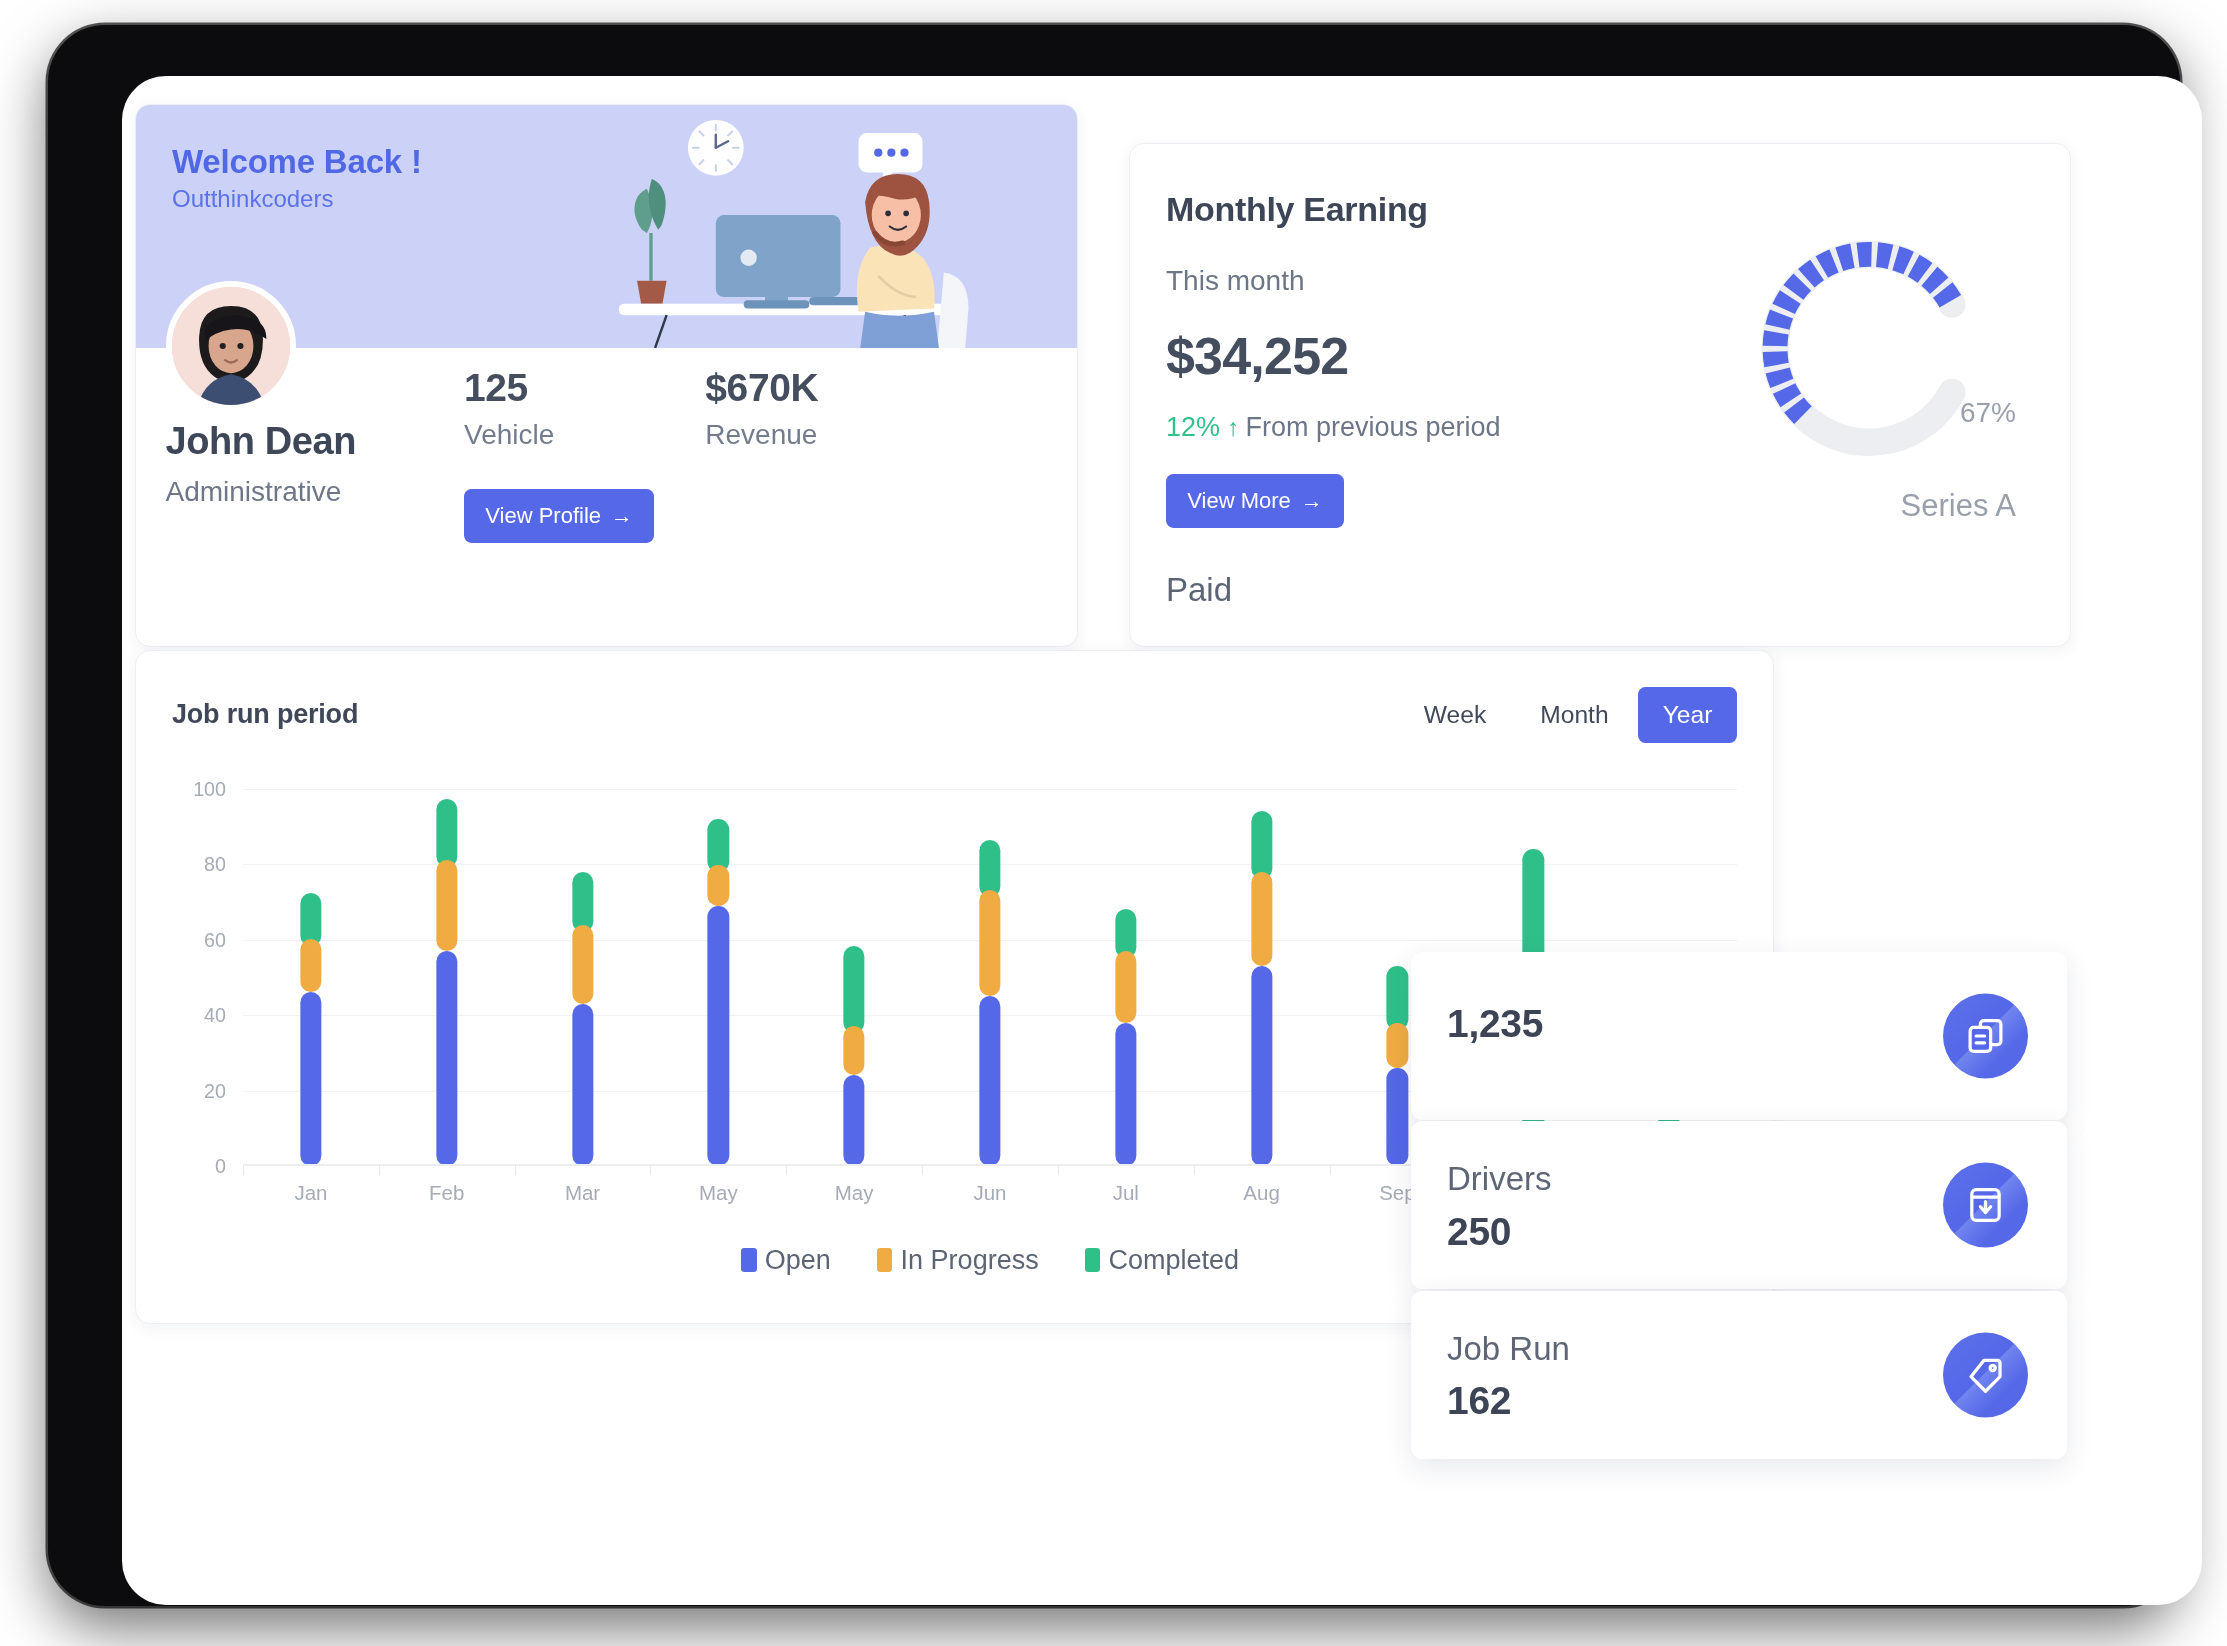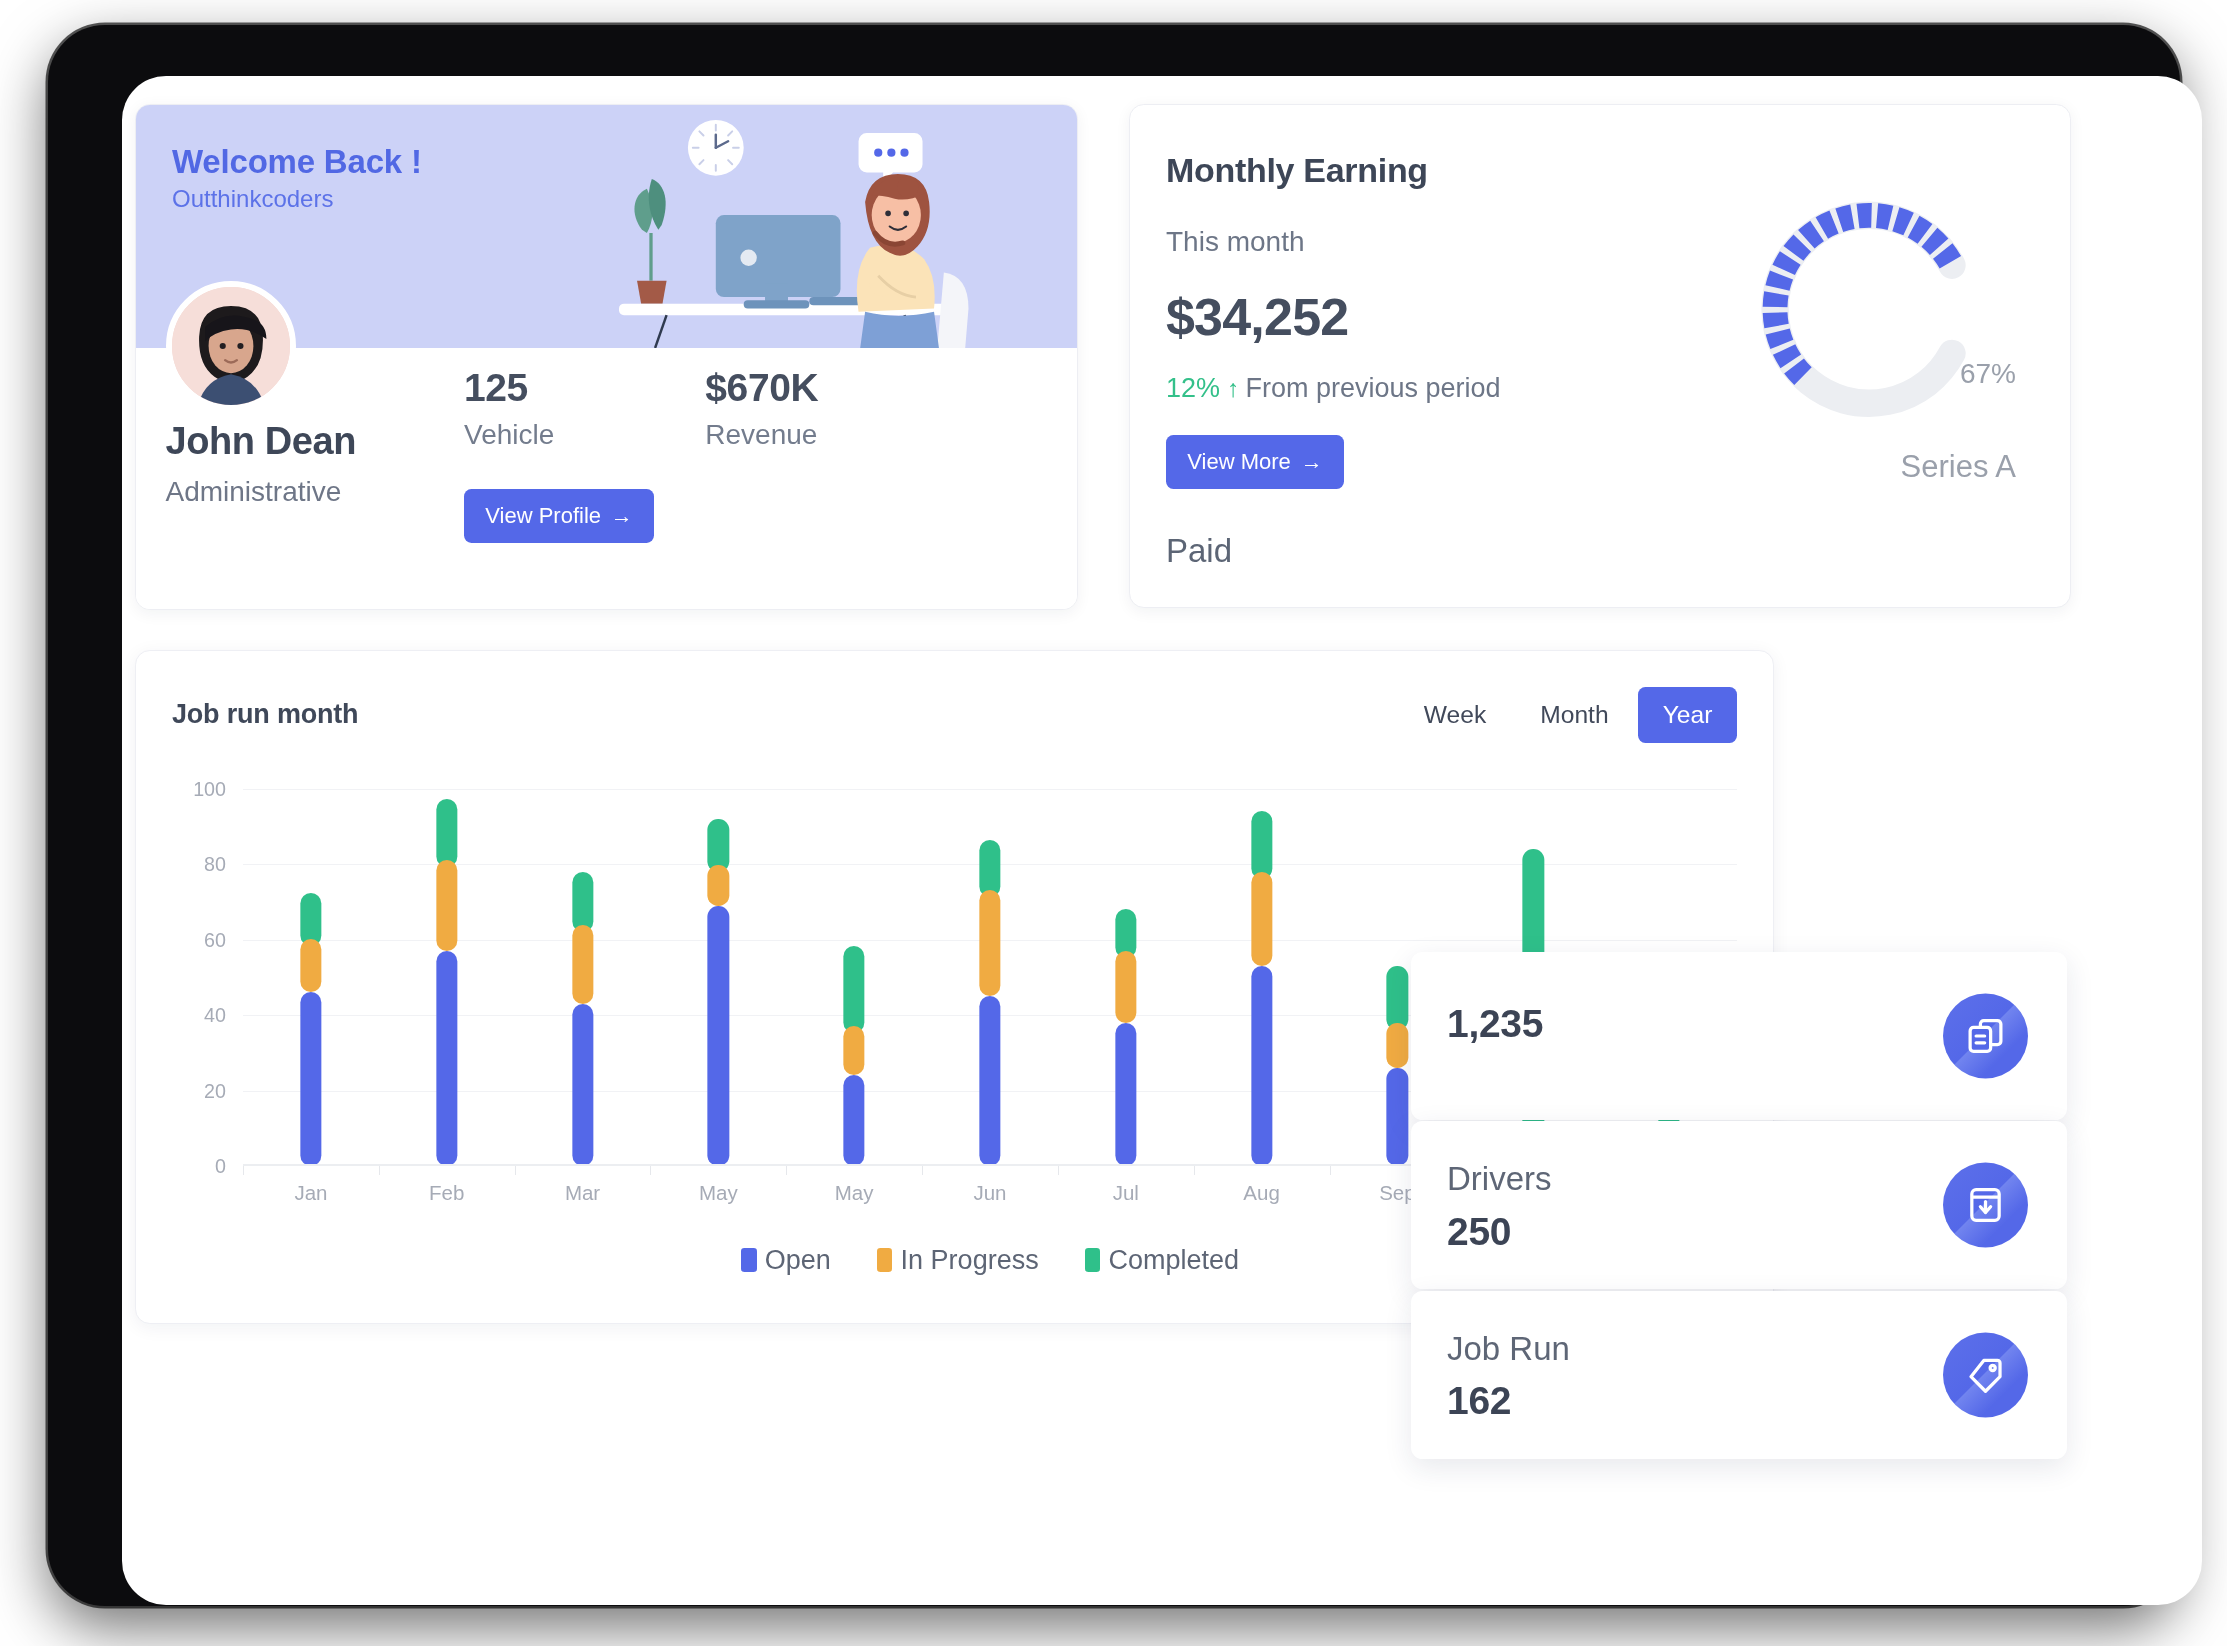--- a/index.html
+++ b/index.html
@@ -128,20 +128,21 @@
   
   .earning-card {
     position: relative;
     width: 942px;
     border-radius: 14.8px;
     background: #fff;
     border: 0.8px solid #edeef3;
     box-shadow: 0 3.3px 14.8px rgba(24,30,60,.055);
     padding: 46px 0 0 36px;
     height: 504px;
+    margin-top: 39px;
   }
   .earn-title { font-size: 34px; font-weight: 700; color: #3d4657; letter-spacing: -0.3px; }
   .earn-this-month { margin-top: 36px; font-size: 28px; color: #6d7687; }
   .earn-amount { margin-top: 29.5px; font-size: 52px; font-weight: 600; color: #454e5f; letter-spacing: -0.8px; }
   .earn-delta { margin-top: 26px; font-size: 27px; color: #6d7687; display: flex; align-items: baseline; gap: 6.6px; }
   .earn-delta .pct { color: #34c08a; font-weight: 500; }
   .earn-delta .arrow { color: #34c08a; font-size: 24.6px; }
   .view-more-wrap { margin-top: 31px; }
   .earn-paid { margin-top: 43px; font-size: 33px; color: #5c6575; font-weight: 400; }
 
@@ -386,21 +387,21 @@
                 </g>
             </svg>
             <div class="gauge-pct">67%</div>
             <div class="gauge-label">Series A</div>
           </div>
         </section>
       </div>
 
       <section class="chart-card">
         <div class="chart-head">
-          <div class="chart-title">Job run month</div>
+          <div class="chart-title">Job run period</div>
           <div class="range-tabs">
             <button class="range-tab">Week</button>
             <button class="range-tab">Month</button>
             <button class="range-tab active">Year</button>
           </div>
         </div>
 
         <div class="plot">
           <div class="y-axis" id="y-axis">
               <div class="y-tick" style="top: 377px;">0</div>

